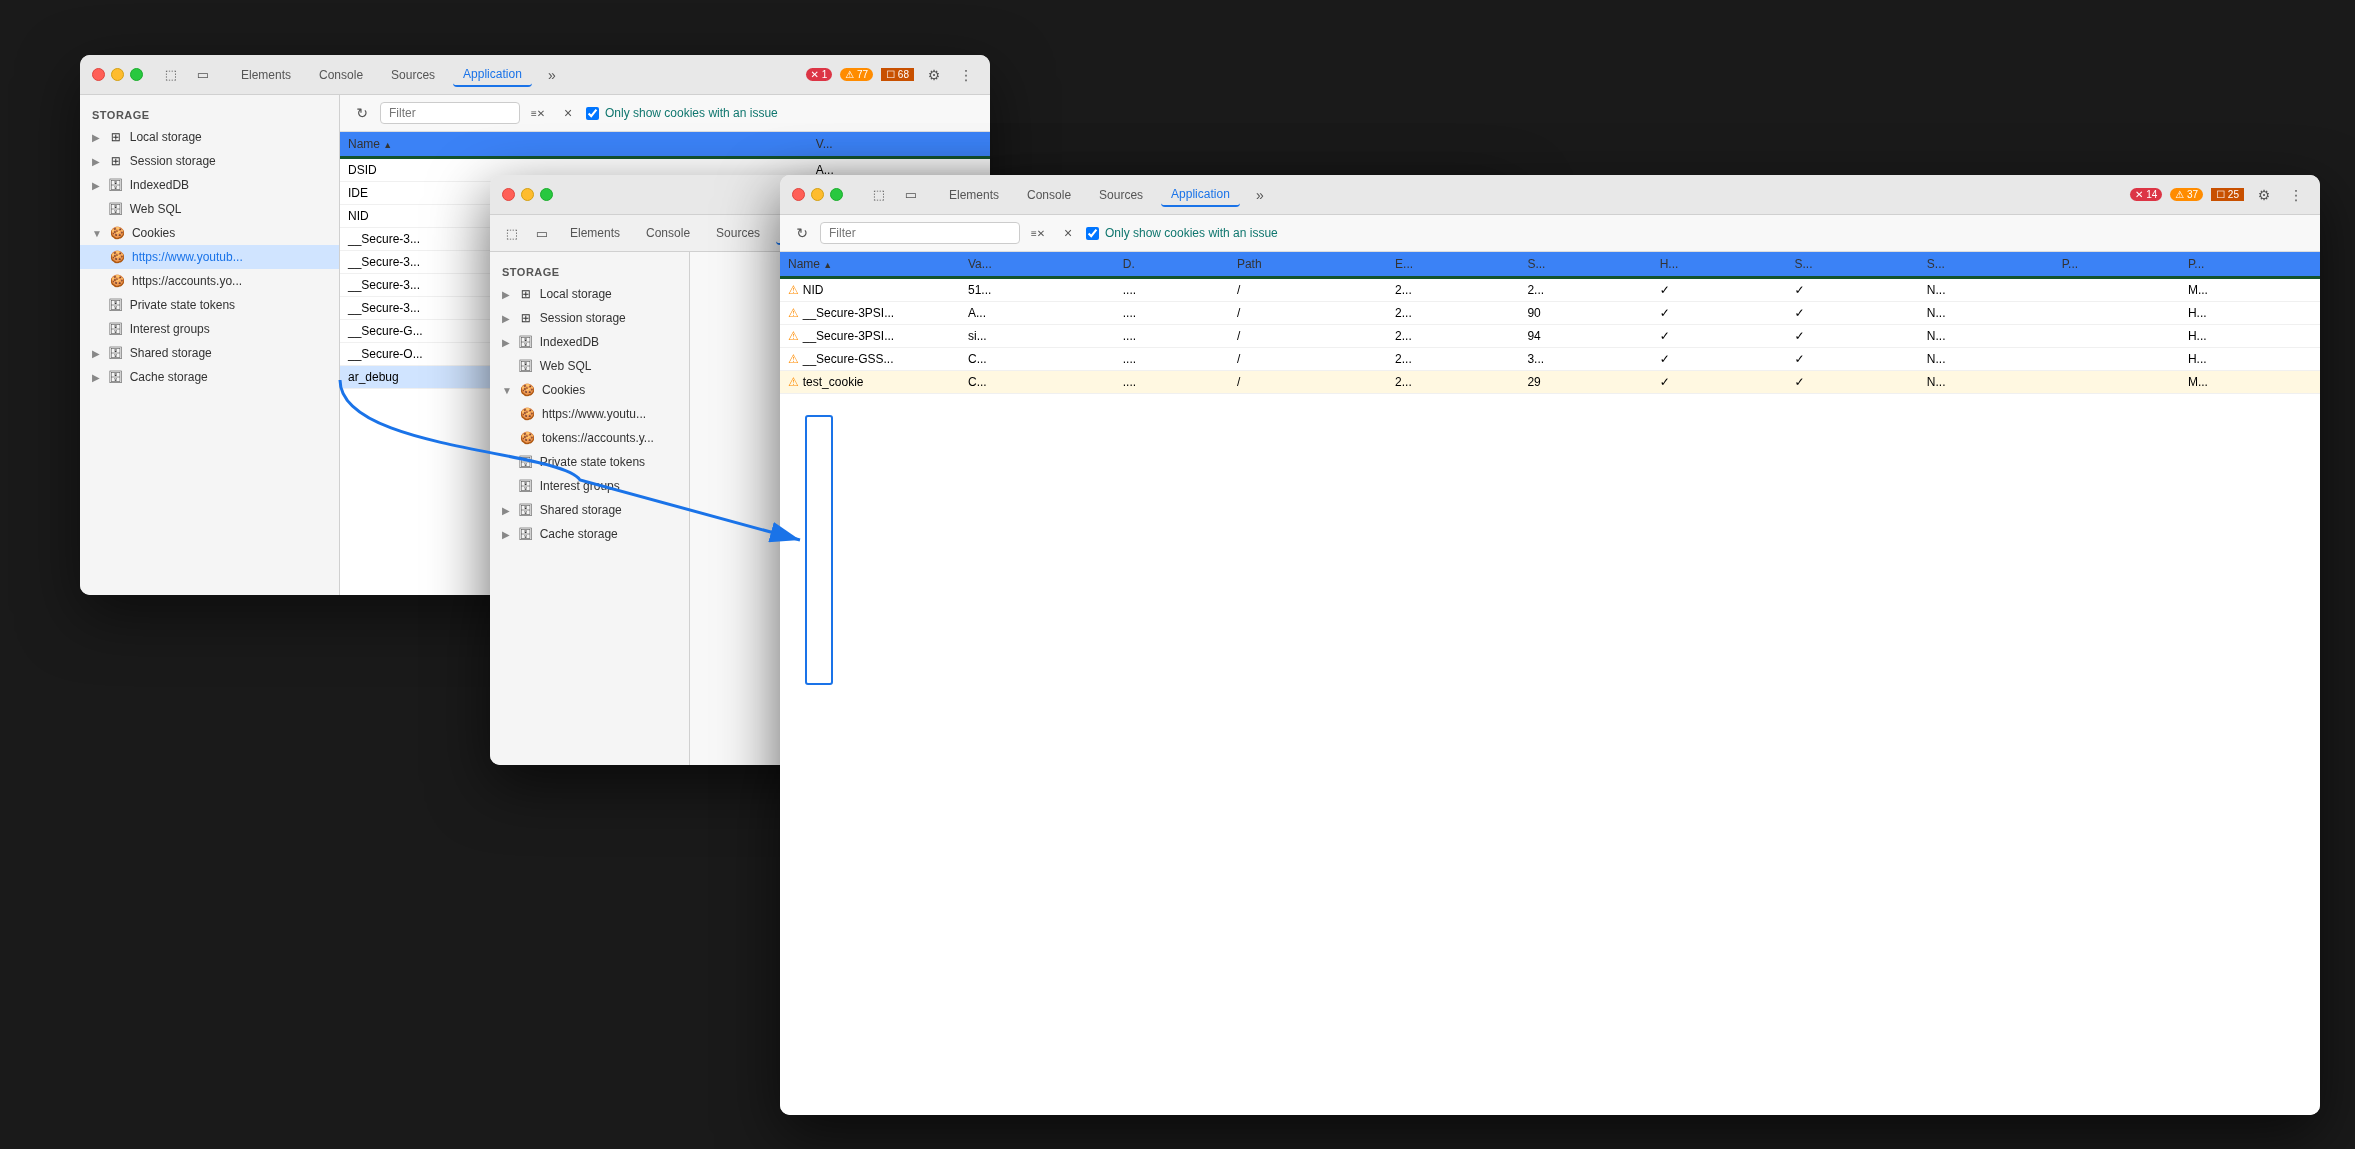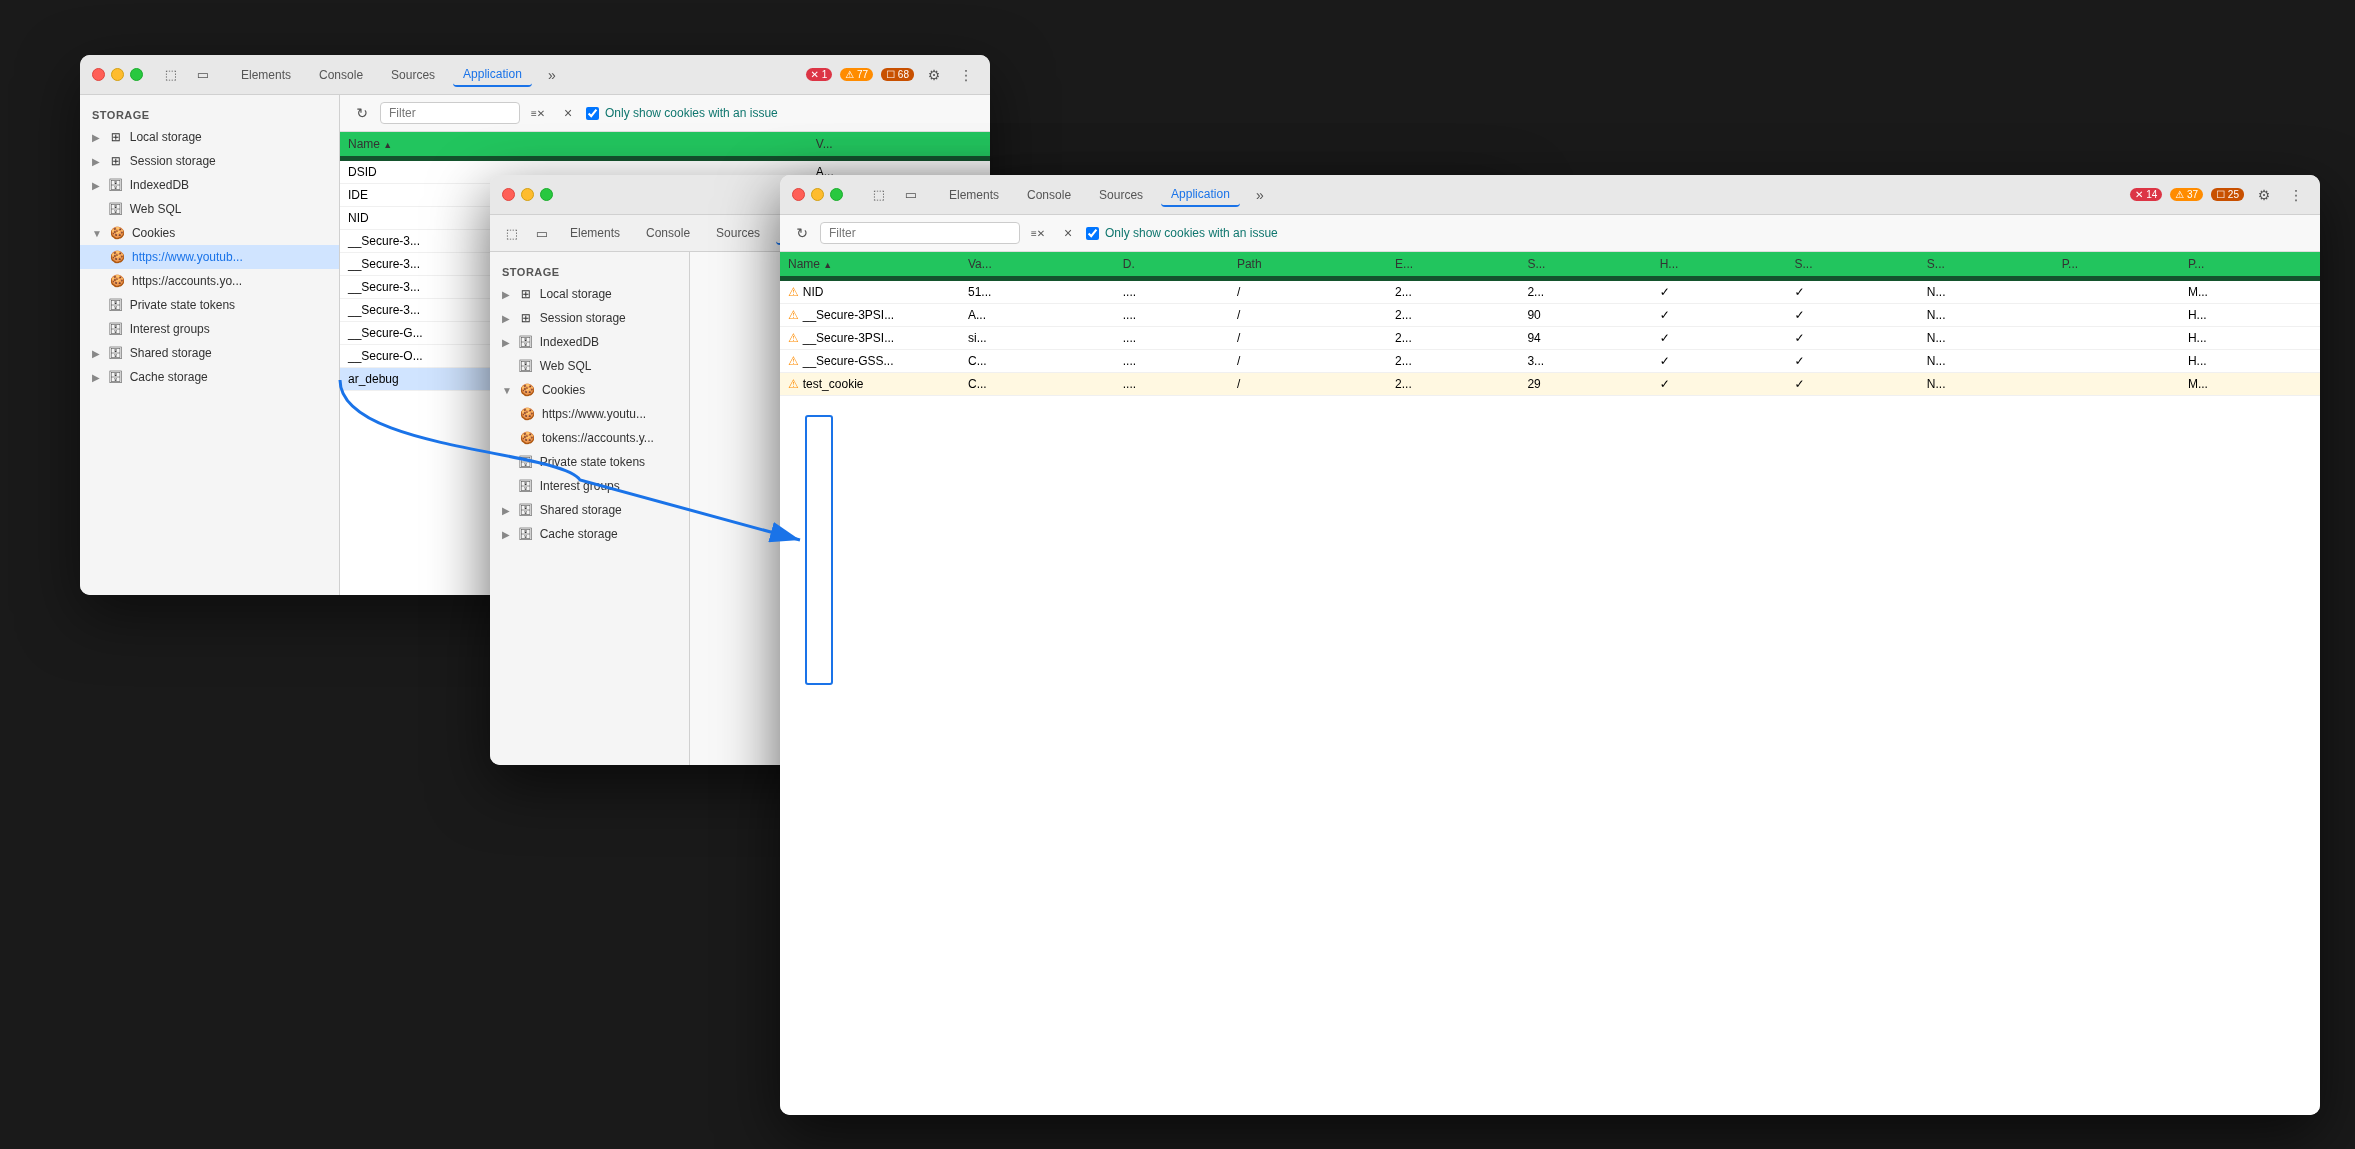--- a/index.html
+++ b/index.html
@@ -139,21 +139,21 @@
       border-radius: 10px;
       padding: 1px 5px;
       font-size: 10px;
       display: flex;
       align-items: center;
       gap: 2px;
     }
     .badge-info {
       background: #6c757d;
       color: white;
-      border-radius: 6px;
+      border-radius: 0;
       padding: 1px 5px;
       font-size: 10px;
       display: flex;
       align-items: center;
       gap: 2px;
     }
 
     
     .content-area {
       display: flex;
@@ -234,22 +234,22 @@
       flex: 1;
       overflow: auto;
       background: white;
     }
     table {
       width: 100%;
       border-collapse: collapse;
       font-size: 12px;
     }
     th {
-      background: #22c55e;
-      border-bottom: 5px solid #14532d;
+      background: #3b82f6;
+      border-bottom: 3px solid #14532d;
       padding: 5px 8px;
       text-align: left;
       font-weight: 500;
       color: #333;
       cursor: pointer;
       white-space: nowrap;
       position: sticky;
       top: 0;
     }
     td {

